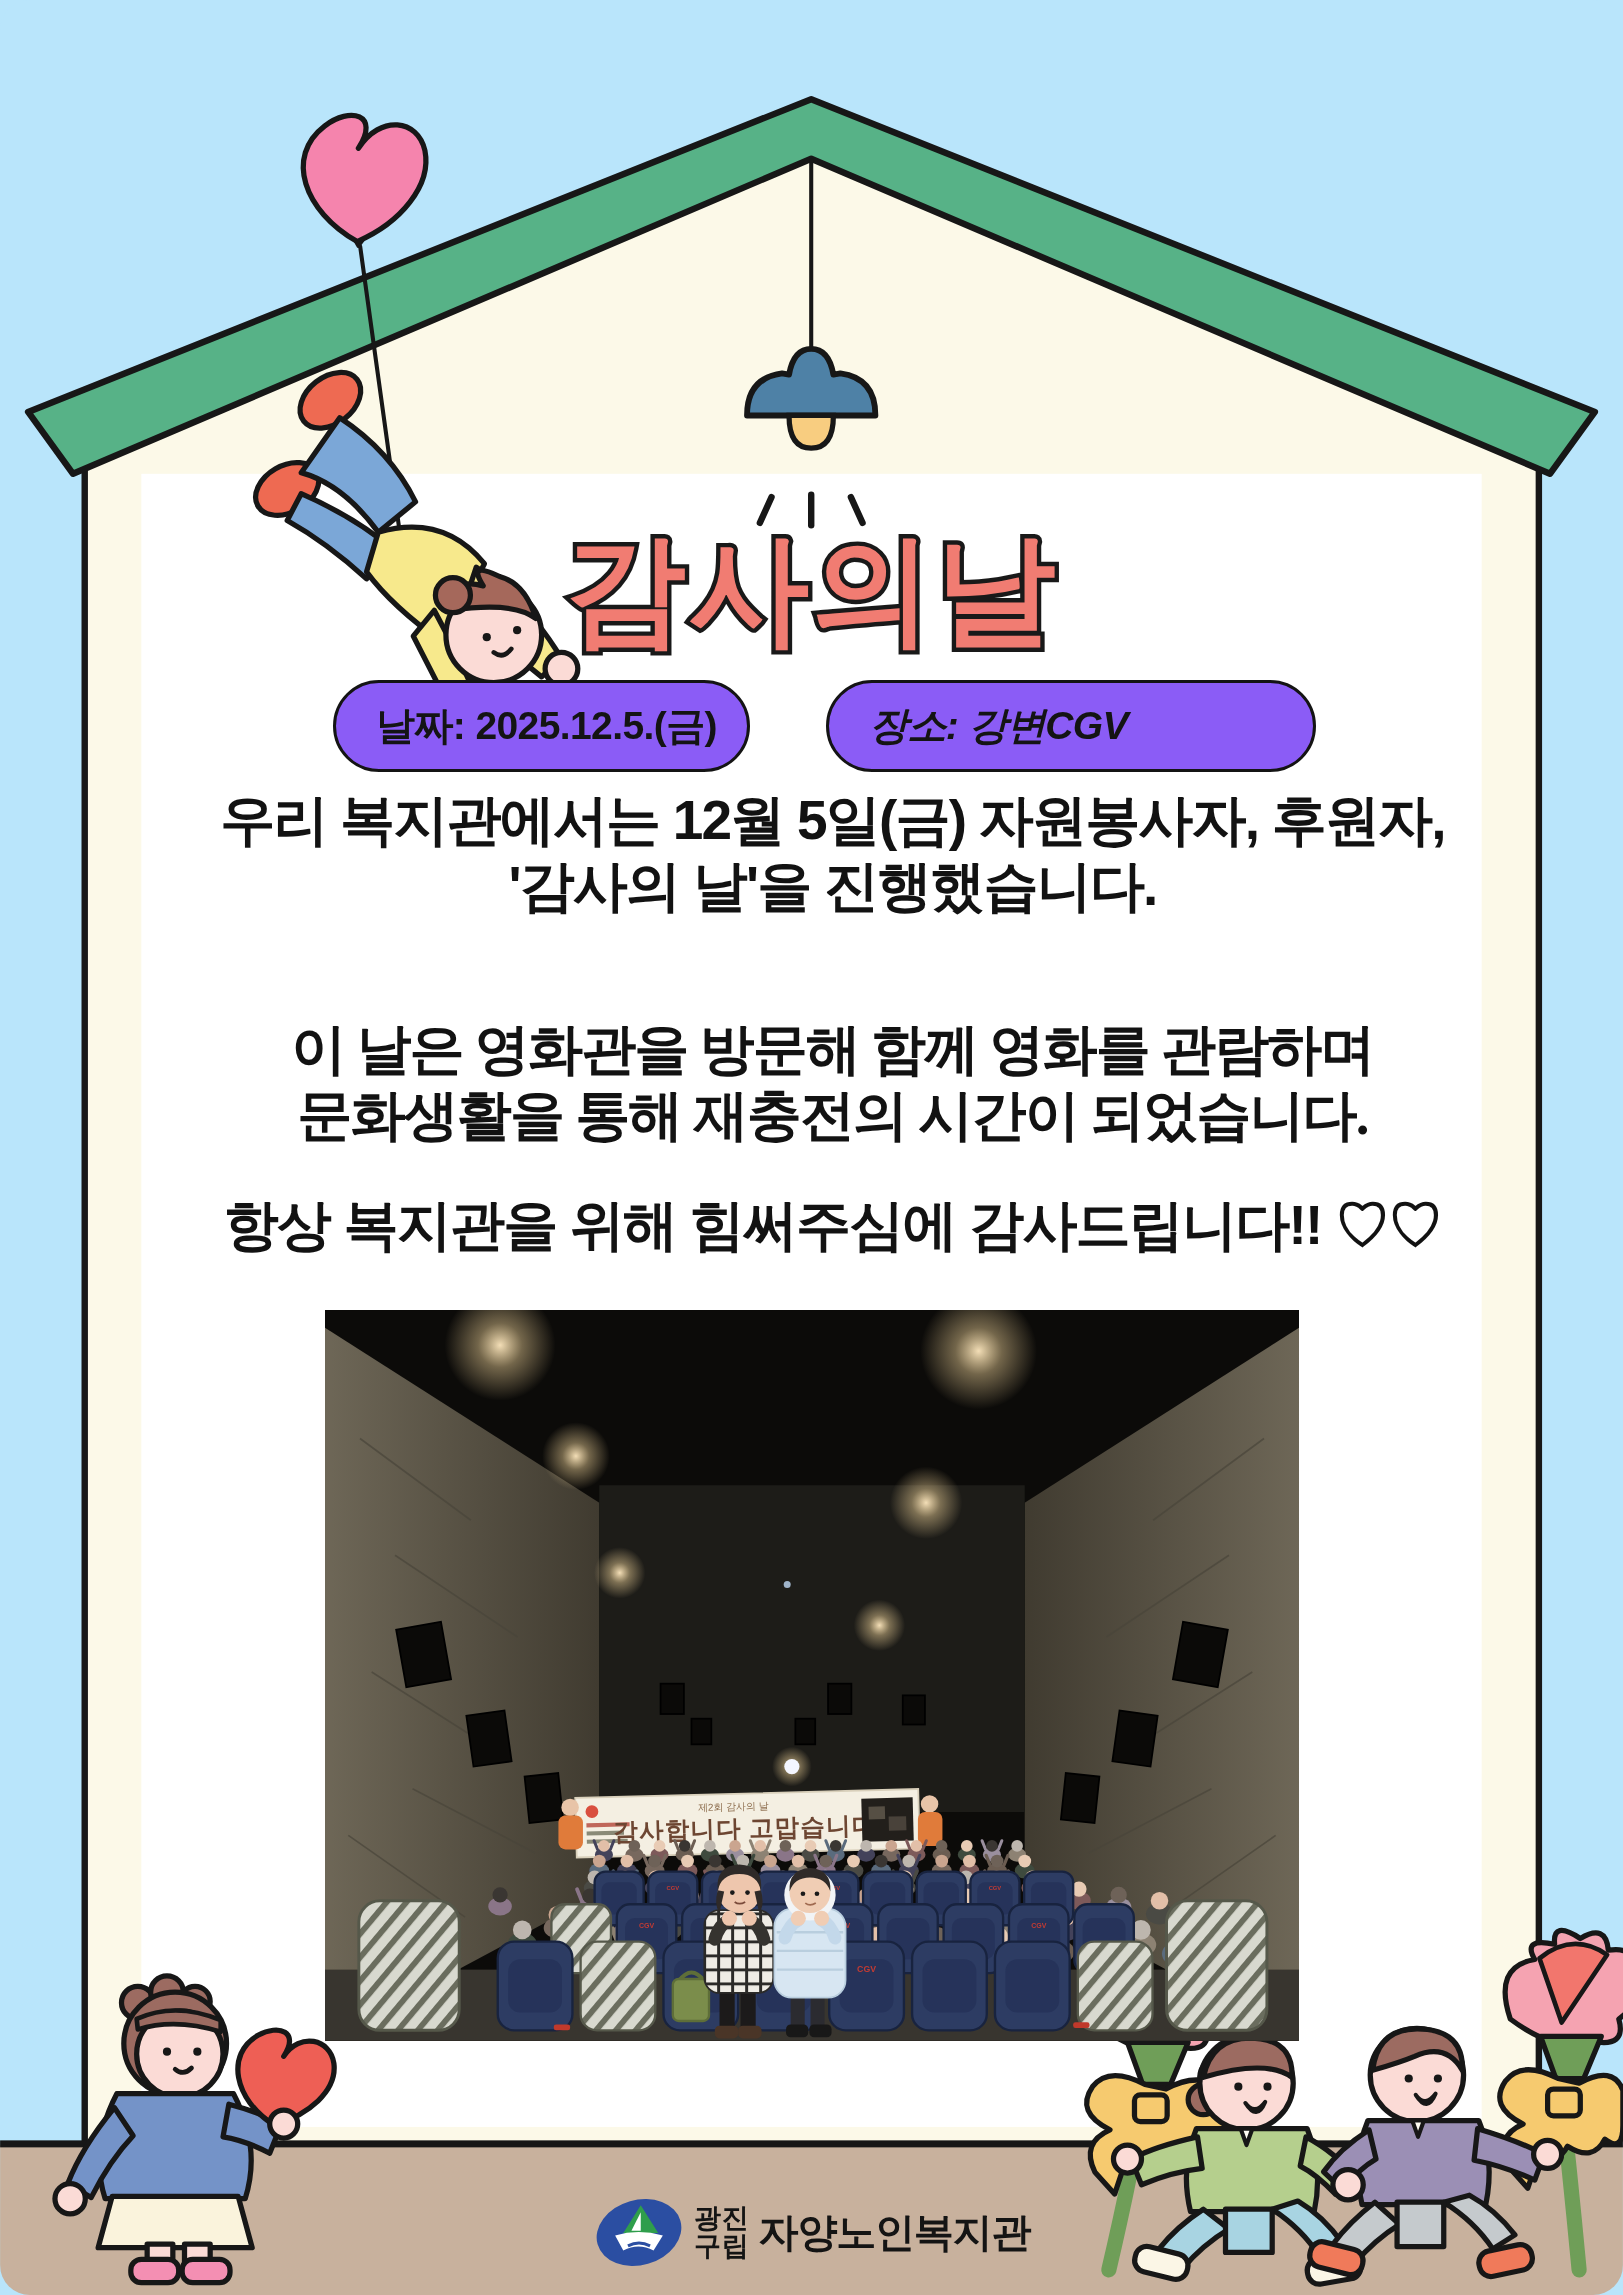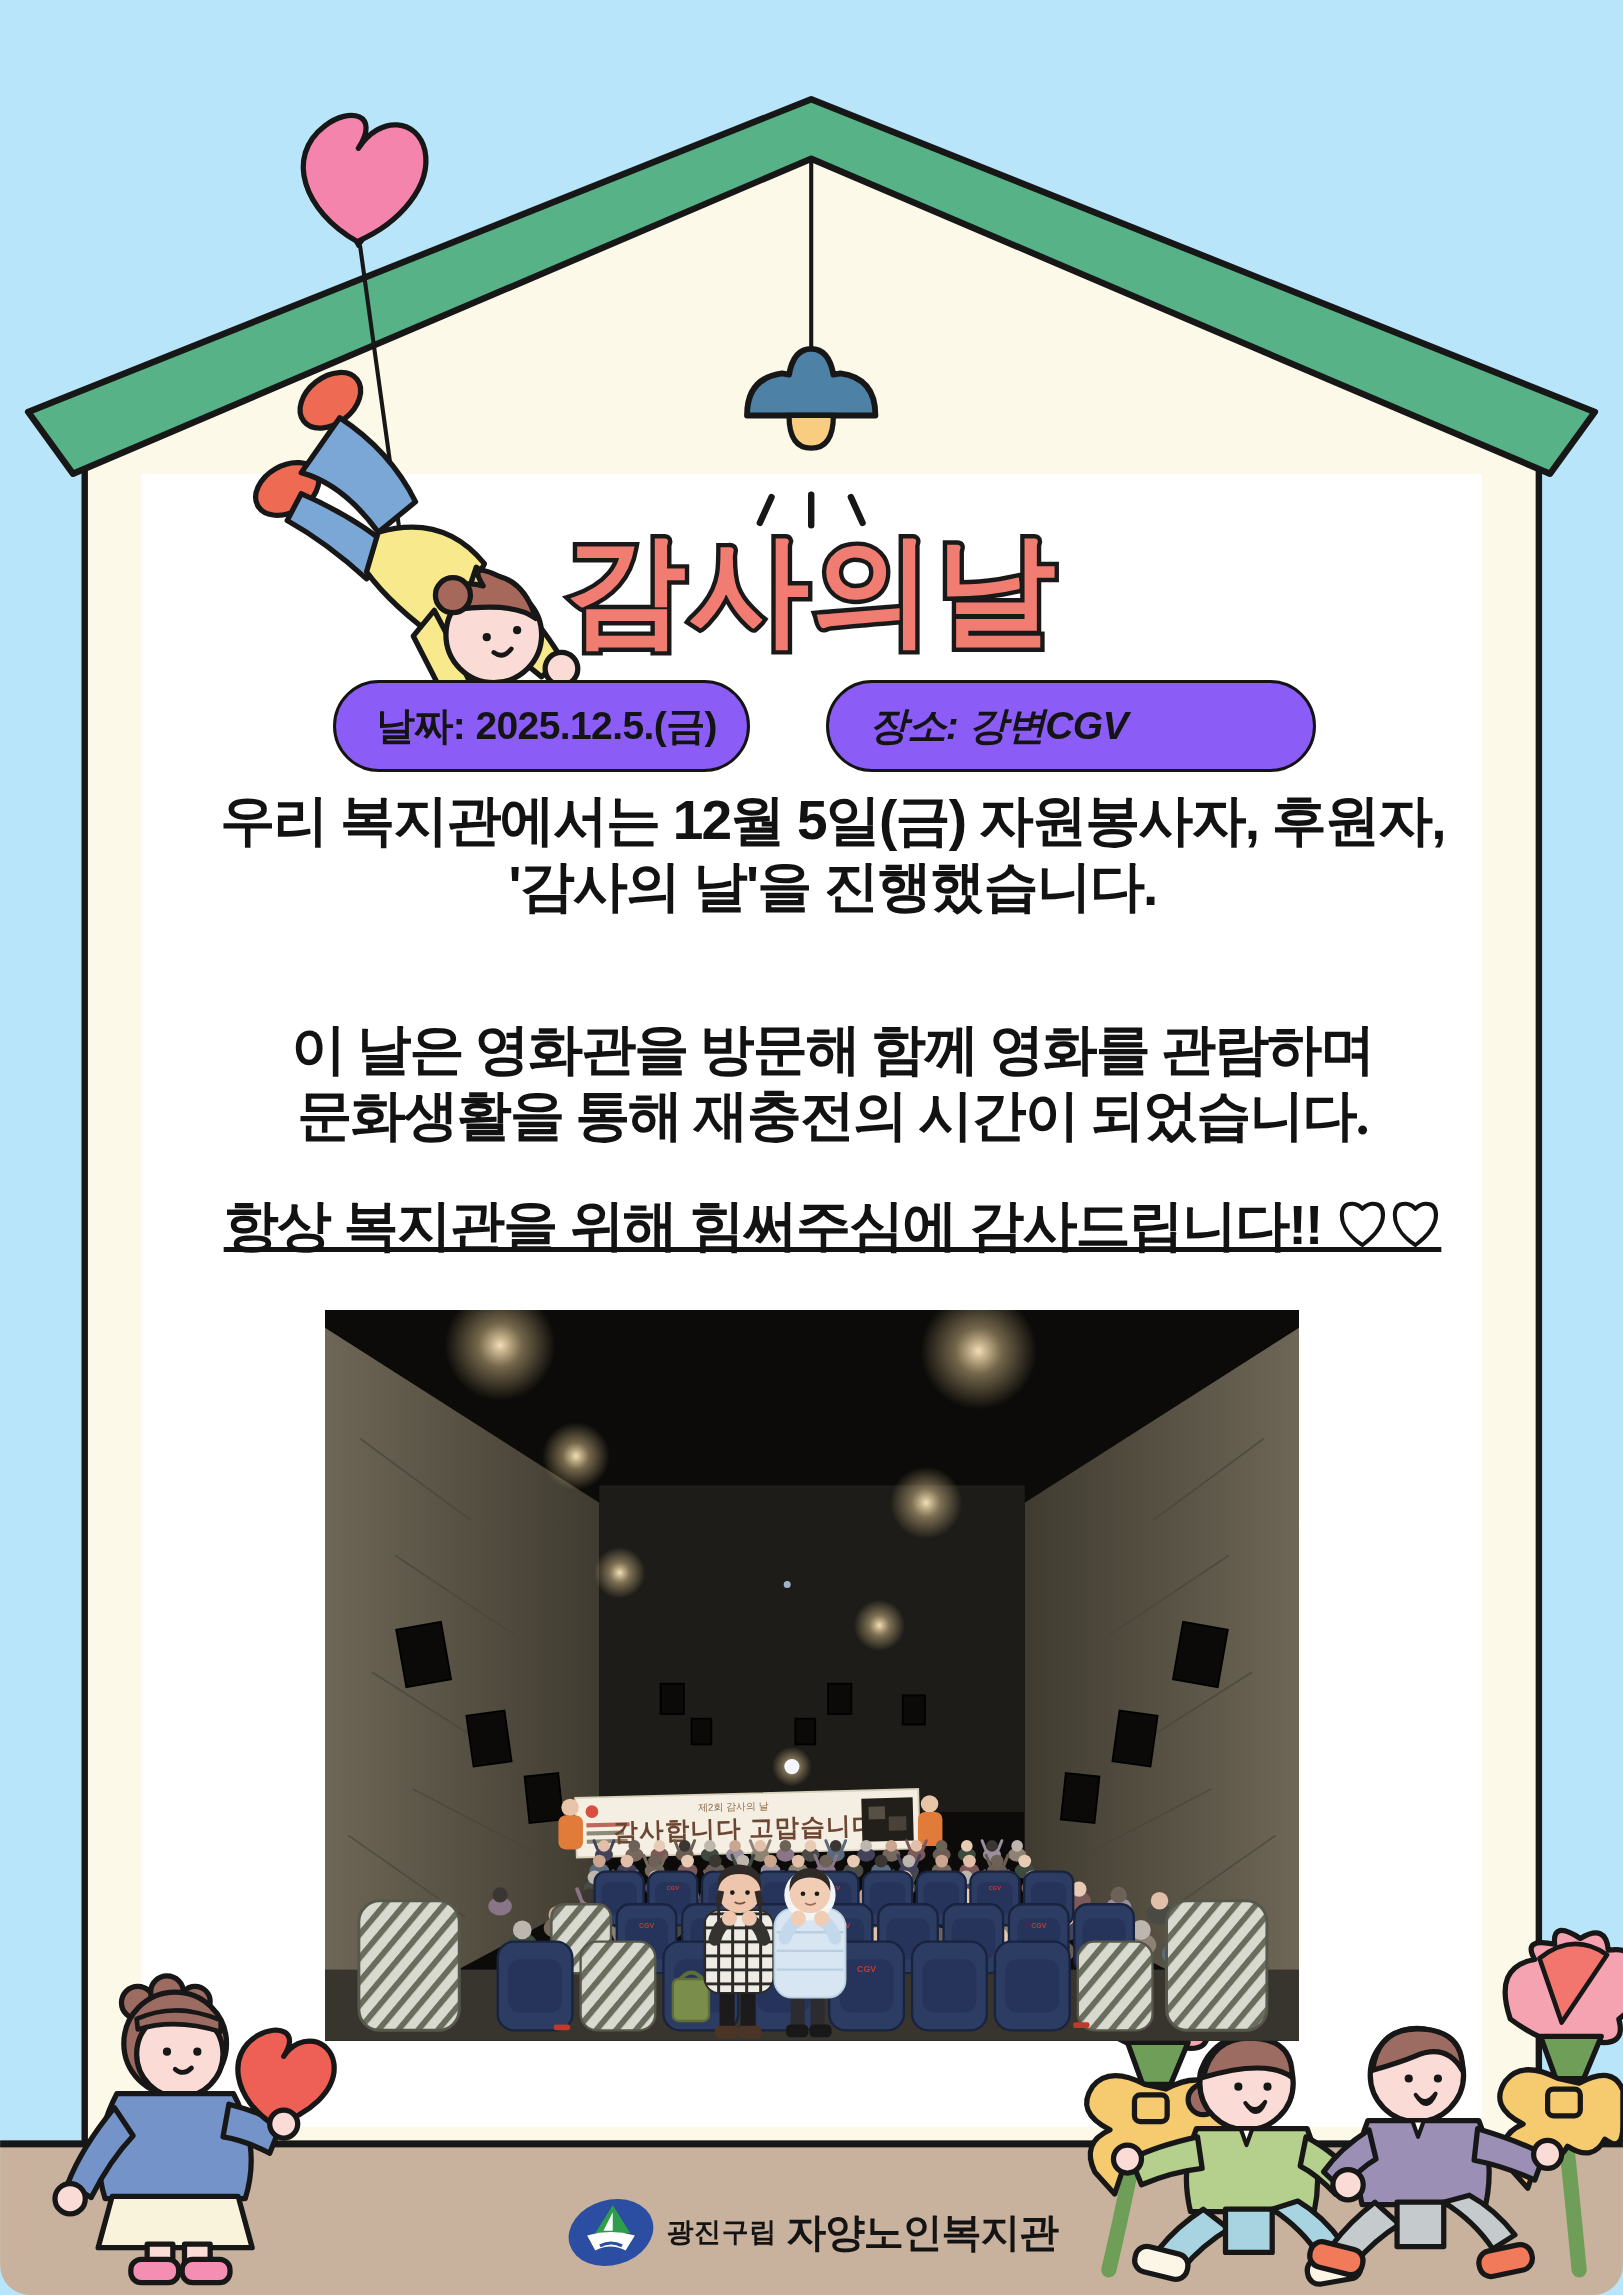--- a/index.html
+++ b/index.html
@@ -15,26 +15,26 @@
          -webkit-text-stroke:8.8px #191919;paint-order:stroke fill;}
   
   .pill{top:680px;height:92px;background:#8b5cf6;border:3.5px solid #141414;border-radius:46px;
         display:flex;align-items:center;box-sizing:border-box;padding-left:40px;
         font-size:39px;font-weight:700;color:#141414;letter-spacing:-0.6px;}
   .pill-date{left:333px;width:417px;}
   .pill-place{left:826px;width:490px;font-style:italic;}
   
   .para{left:82px;right:82px;text-align:center;color:#121212;
         font-size:55px;font-weight:800;letter-spacing:-1.8px;line-height:66px;margin-left:42px;}
-  .p1{top:787px;} .p2{top:1017px;font-family:Liberation Serif, serif;} .p3{top:1192px;text-decoration:underline;}
+  .p1{top:787px;} .p2{top:1017px;font-family:Liberation Serif, serif;} .p3{top:1192px;}
   
   .photo{left:325px;top:1310px;width:974px;height:731px;background:#0c0b09;}
   
   .footer{left:0;right:0;top:2188px;height:88px;display:flex;align-items:center;justify-content:center;gap:9.3px;}
-  .org-prefix{display:flex;justify-content:center;line-height:1.04;
+  .org-prefix{display:flex;flex-direction:column;justify-content:center;line-height:1.04;
               font-size:27px;font-weight:800;color:#141414;letter-spacing:0.6px;}
   .org-name{font-size:40px;font-weight:900;color:#141414;letter-spacing:-1.2px;}
 </style>
 </head>
 <body>
 
 <div class="poster">
 
   <svg id="backdrop" viewBox="0 0 2781 3933">
 

